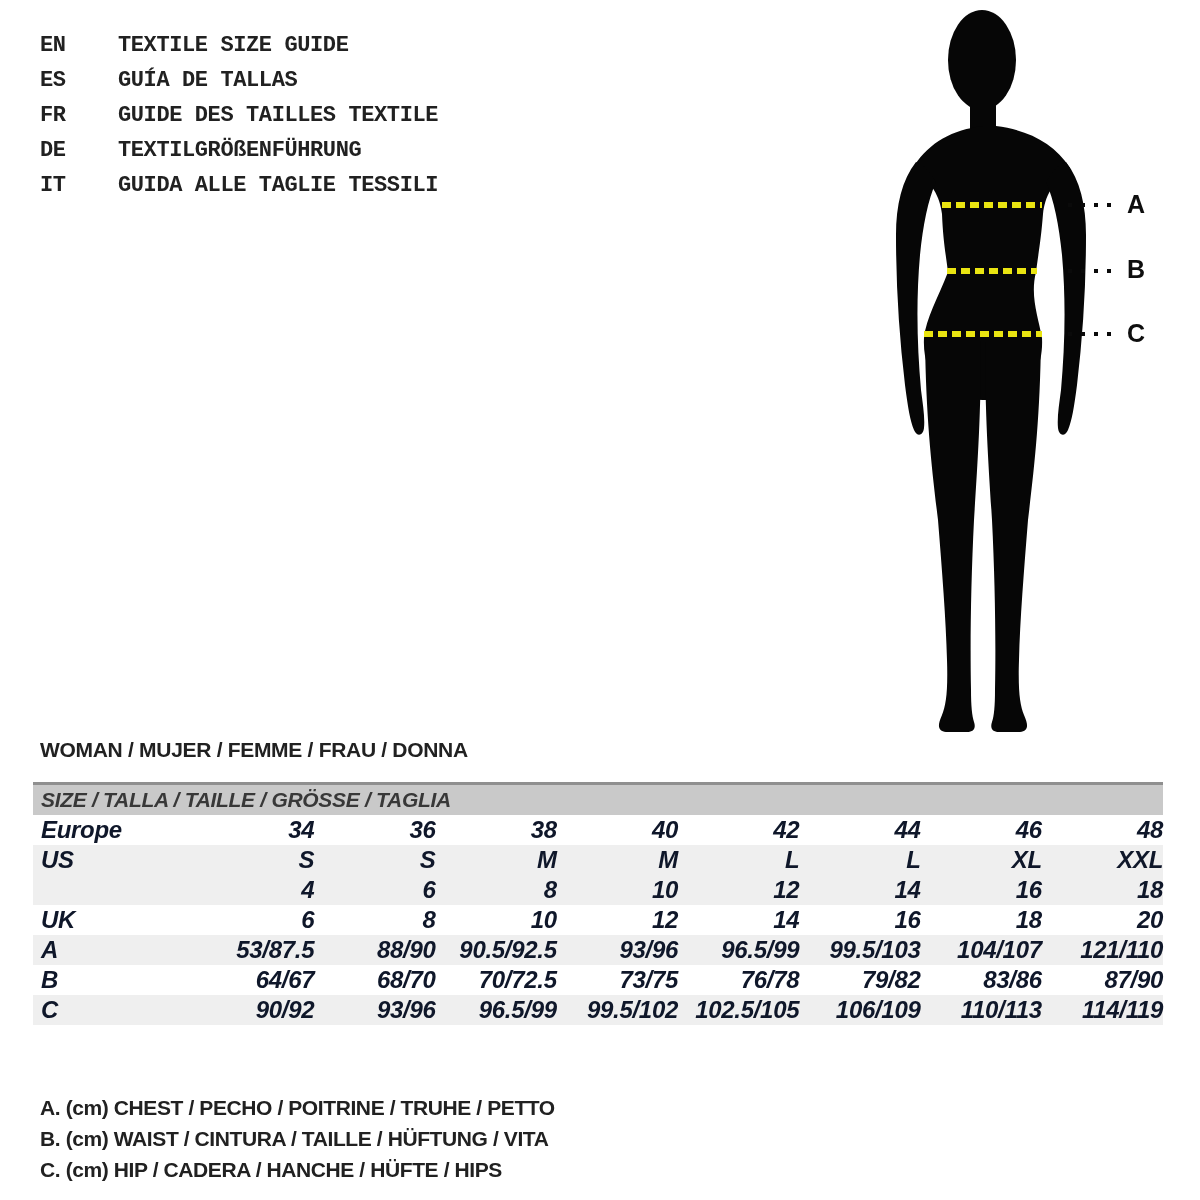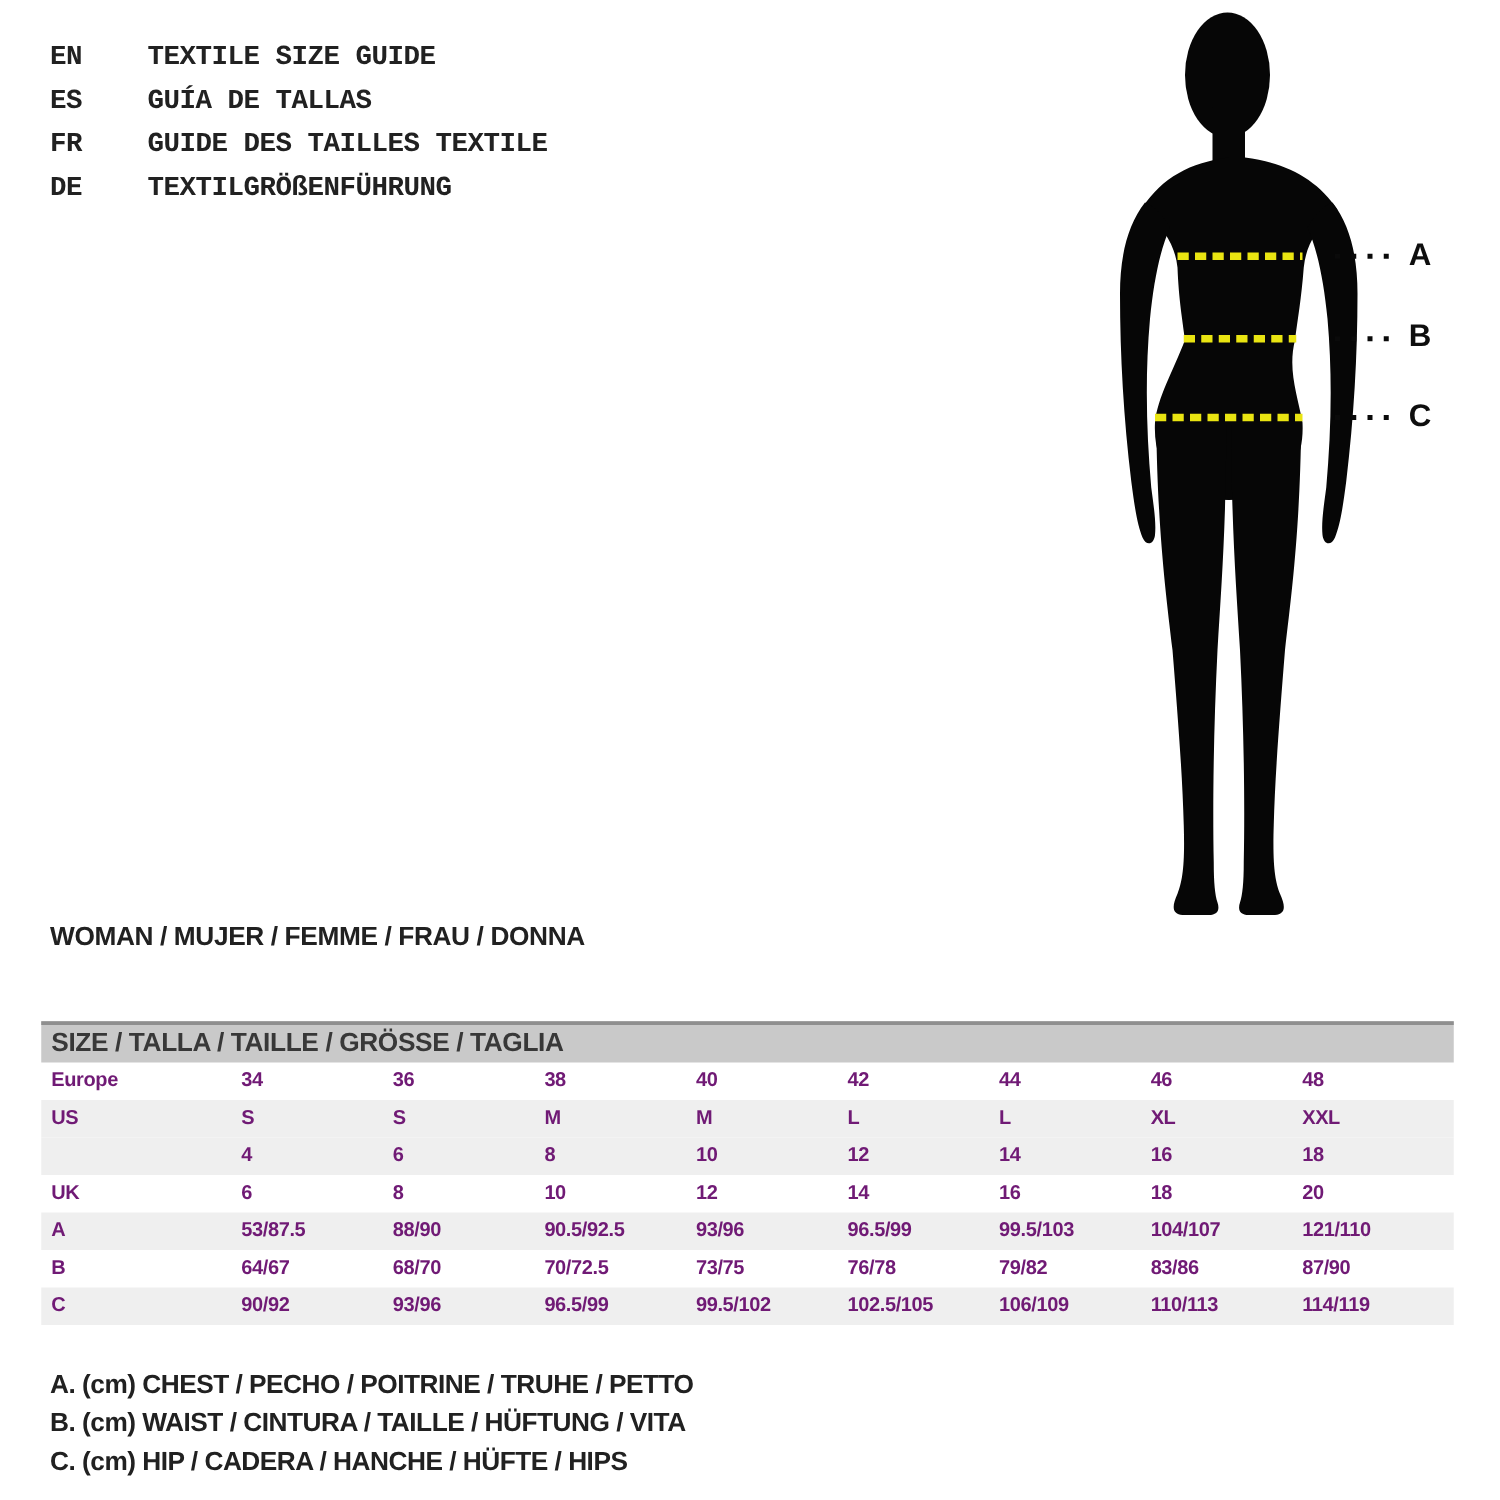--- a/index.html
+++ b/index.html
@@ -21,34 +21,34 @@
   .figure svg{display:block;width:280px;height:740px;}
   .sil{fill:var(--sil,#060606);}
   .yline{stroke:var(--line-yellow,#e9e411);stroke-width:6;stroke-dasharray:9 5;fill:none;}
   .bline{stroke:#0a0a0a;stroke-width:4;stroke-dasharray:4 9;fill:none;}
   .mlabel{position:absolute;left:1127px;font-size:25px;letter-spacing:0;color:#0e0e0e;}
 
   
   .section-title{position:absolute;left:40px;top:738px;font-size:21px;letter-spacing:-0.3px;white-space:nowrap;}
 
   
-  .size-table{position:absolute;left:33px;top:817px;width:1130px;}
+  .size-table{position:absolute;left:33px;top:782px;width:1130px;font-style:italic;}
   .thead{
     box-sizing:border-box;height:33px;background:var(--band,#c9c9c9);
     border-top:3px solid #8f8f8f;display:flex;align-items:center;
     padding-left:8px;font-size:21px;color:#383838;letter-spacing:-0.3px;
   }
   .trow{
     display:grid;grid-template-columns:160px repeat(8,1fr);
-    height:30px;align-items:center;font-size:16px;letter-spacing:-0.3px;color:#701a75;
+    height:30px;align-items:center;font-size:24px;letter-spacing:-0.3px;color:#0f172a;
   }
   .trow.shade{background:var(--shade,#efefef);}
   .cell{white-space:nowrap;}
   .cell.label{padding-left:8px;text-align:left;}
-  .cell.val{text-align:left;}
+  .cell.val{text-align:right;}
 
   
   .legend{position:absolute;left:40px;top:1092px;}
   .legend-row{height:31px;display:flex;align-items:center;font-size:21px;letter-spacing:-0.4px;white-space:nowrap;}
 </style>
 </head>
 <body>
 
 <div class="page">
 
@@ -61,20 +61,24 @@
         <div class="lang-code">ES</div>
         <div class="lang-text">GUÍA DE TALLAS</div>
       </div>
       <div class="lang-row">
         <div class="lang-code">FR</div>
         <div class="lang-text">GUIDE DES TAILLES TEXTILE</div>
       </div>
       <div class="lang-row">
         <div class="lang-code">DE</div>
         <div class="lang-text">TEXTILGRÖßENFÜHRUNG</div>
+      </div>
+      <div class="lang-row">
+        <div class="lang-code">IT</div>
+        <div class="lang-text">GUIDA ALLE TAGLIE TESSILI</div>
       </div>
     </div>
 
   <div class="figure">
     <svg viewBox="0 0 280 740">
       <g>
 
         <ellipse class="sil" cx="102" cy="60" rx="34" ry="50"></ellipse>
 
         <rect class="sil" x="90" y="86" width="26" height="54"></rect>

